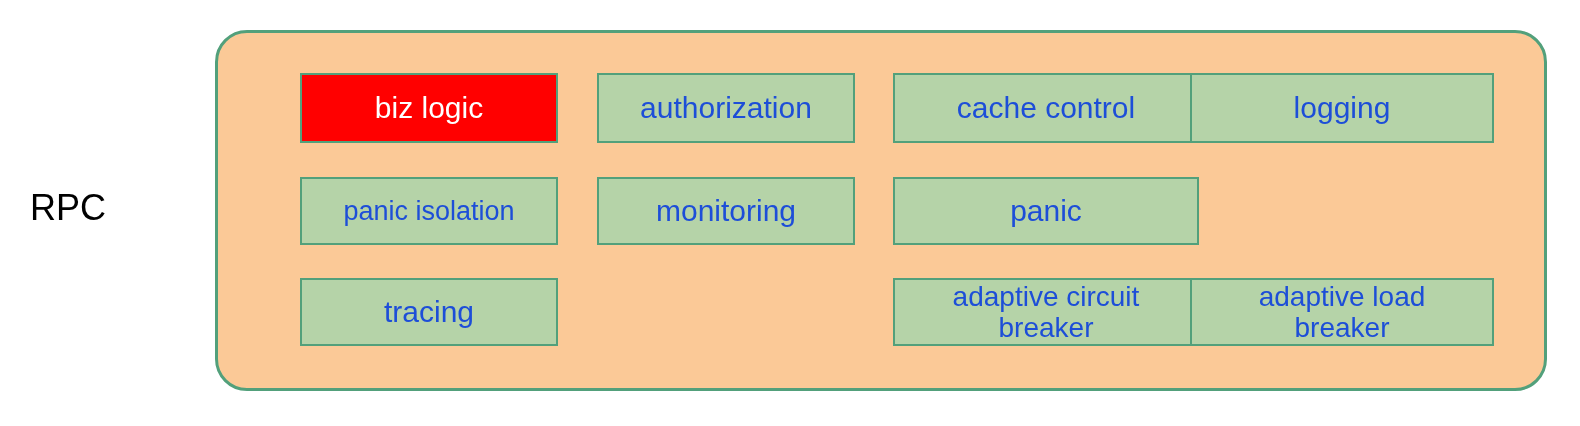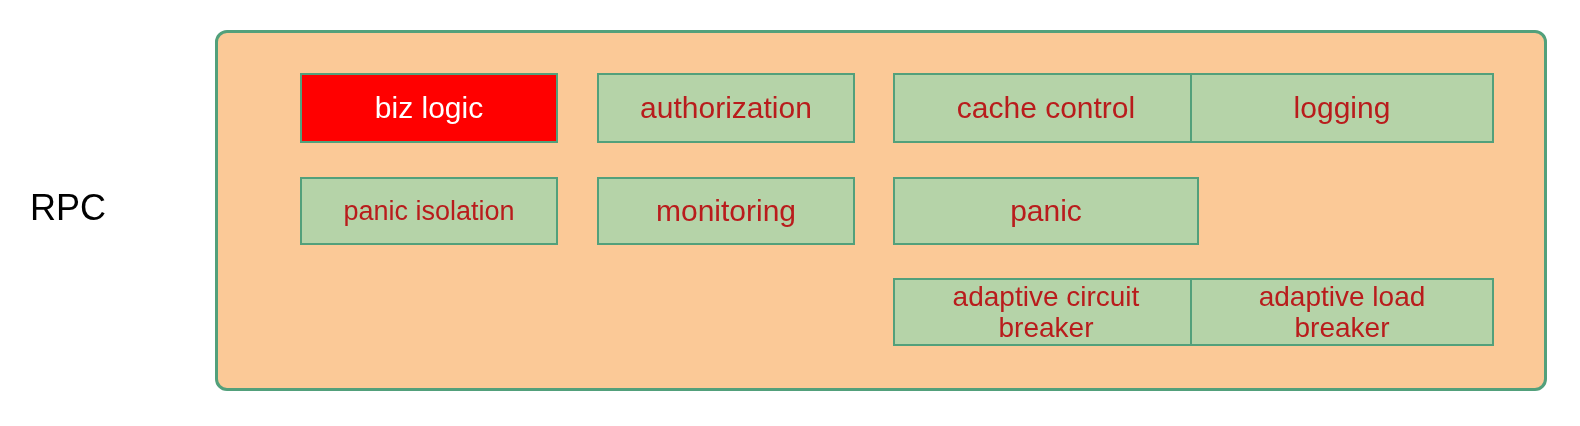--- a/index.html
+++ b/index.html
@@ -33,35 +33,35 @@
   }
   .rpc-container {
     position: absolute;
     left: 215px;
     top: 30px;
     width: 1332px;
     height: 361px;
     box-sizing: border-box;
     background: #fbc997;
     border: 3px solid #52a07b;
-    border-radius: 12px;
+    border-radius: 32px;
   }
   .grid {
     position: absolute;
     left: 0;
     top: 0;
     width: 100%;
     height: 100%;
   }
   .cell {
     position: absolute;
     box-sizing: border-box;
     background: #b5d3a8;
     border: 2px solid #52a07b;
-    color: #b91c1c;
+    color: #1d4ed8;
     display: flex;
     align-items: center;
     justify-content: center;
     text-align: center;
     font-size: 30px;
     line-height: 1.12;
     padding: 0 6px;
     white-space: pre-line;
   }
   .cell.accent {
@@ -93,20 +93,21 @@
 
       <div class="cell accent c0 r0">biz logic</div>
       <div class="cell c1 r0">authorization</div>
       <div class="cell c2 r0">cache control</div>
       <div class="cell c3 r0">logging</div>
 
       <div class="cell sm c0 r1">panic isolation</div>
       <div class="cell c1 r1">monitoring</div>
       <div class="cell c2 r1">panic</div>
 
+      <div class="cell c0 r2">tracing</div>
       <div class="cell two-line c2 r2">adaptive circuit
 breaker</div>
       <div class="cell two-line c3 r2">adaptive load
 breaker</div>
 
     </div>
   </div>
 </div>
 
 </body></html>

